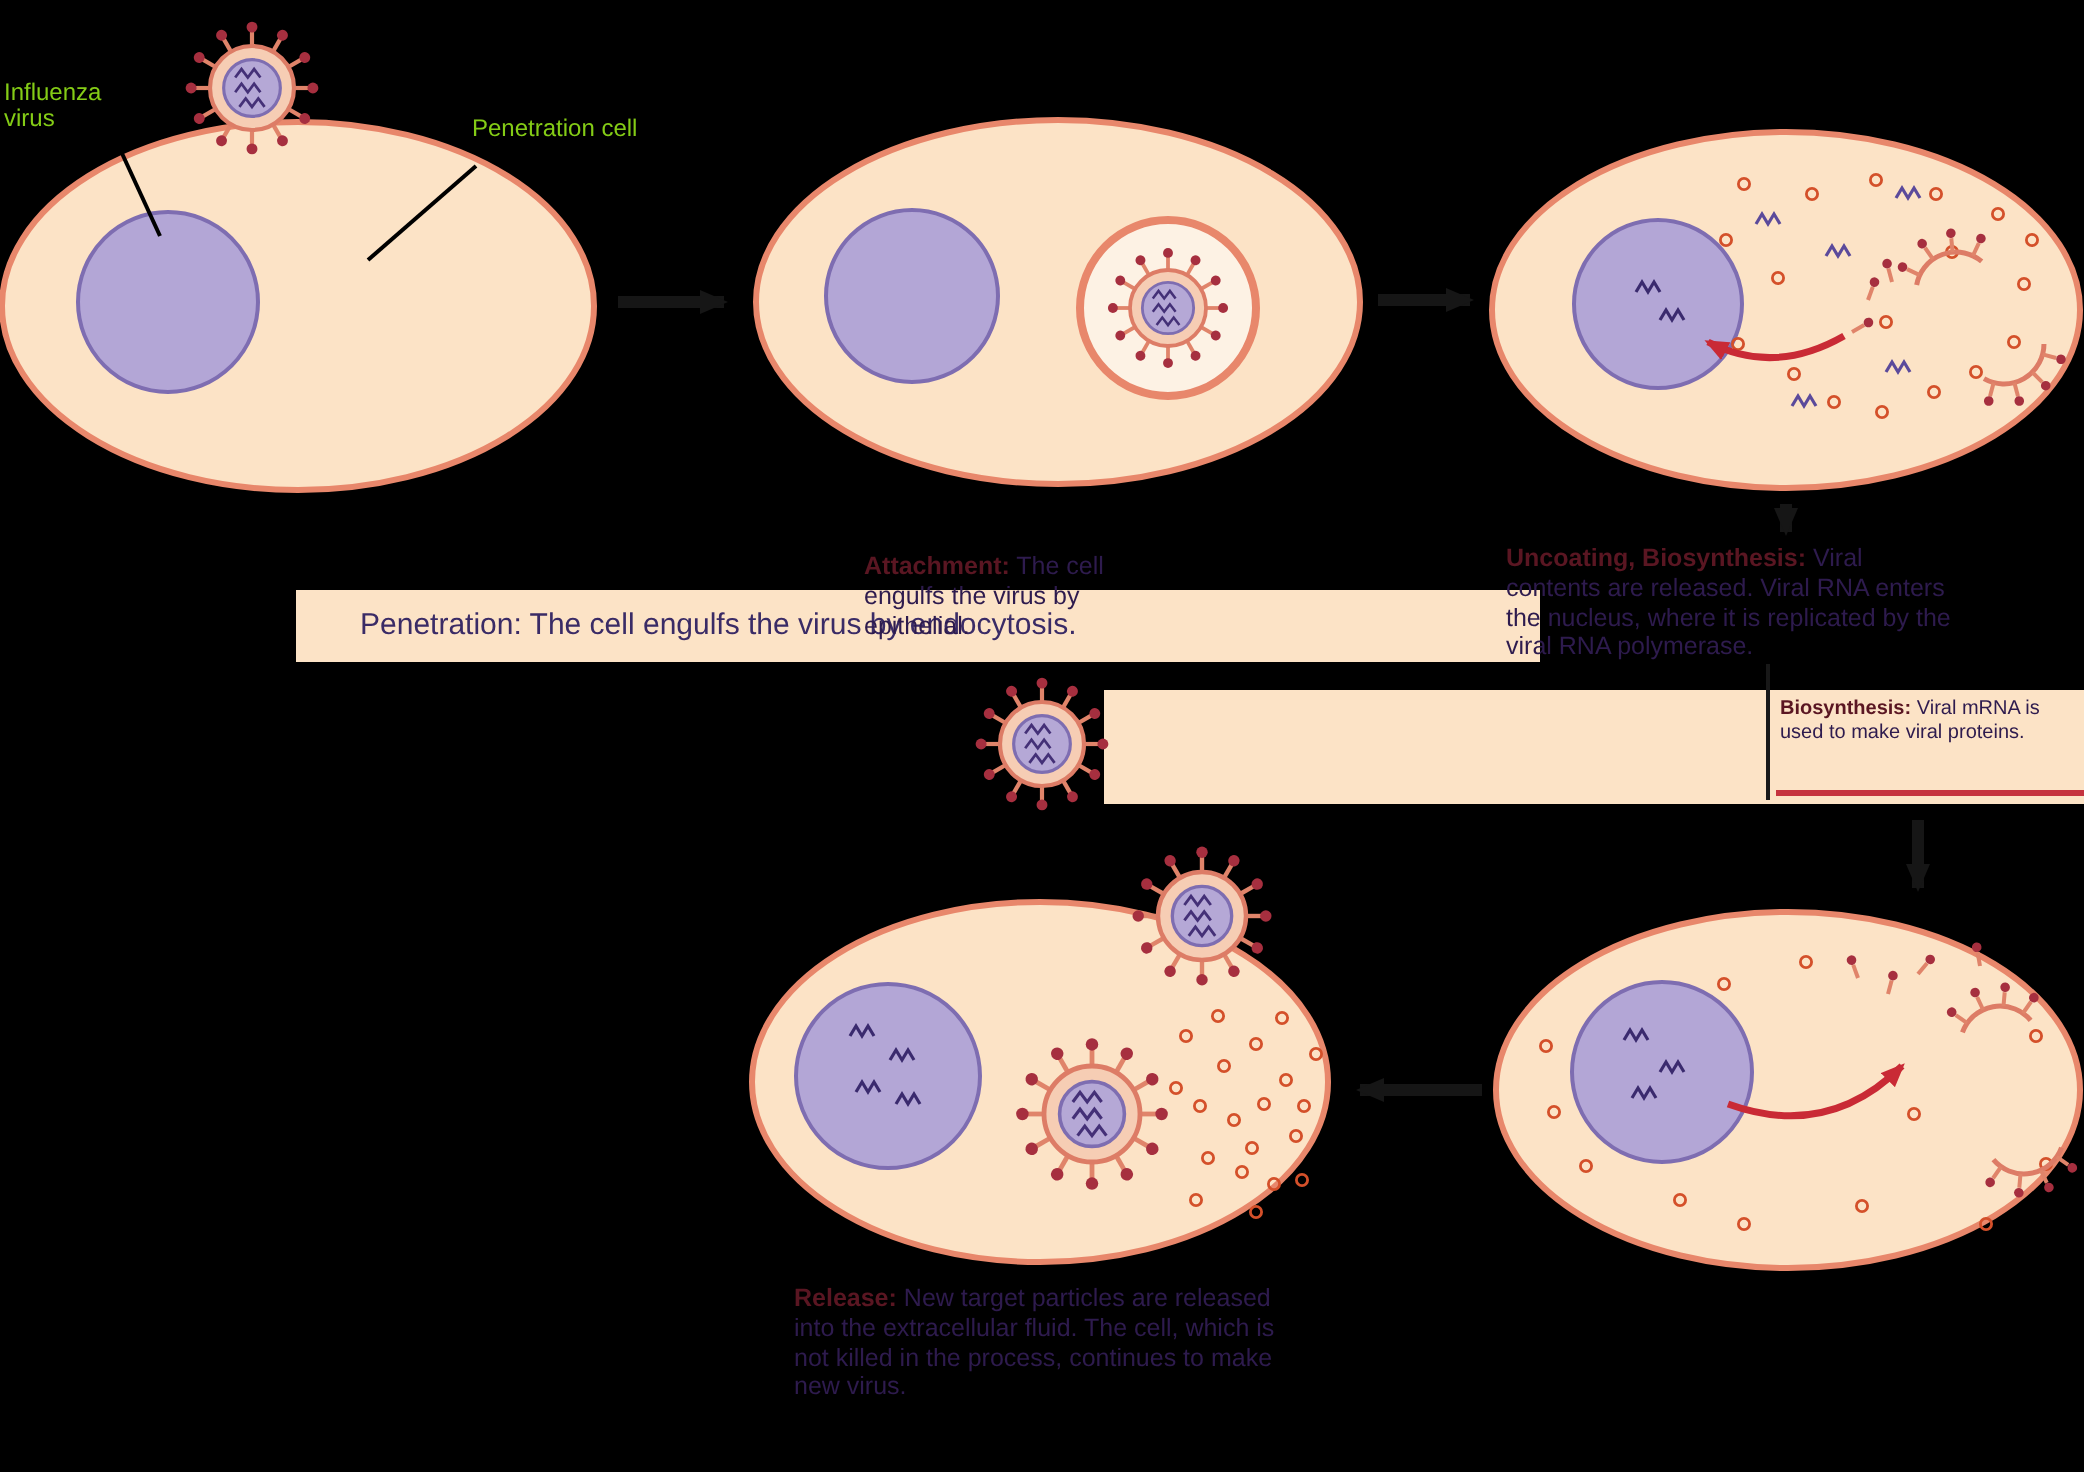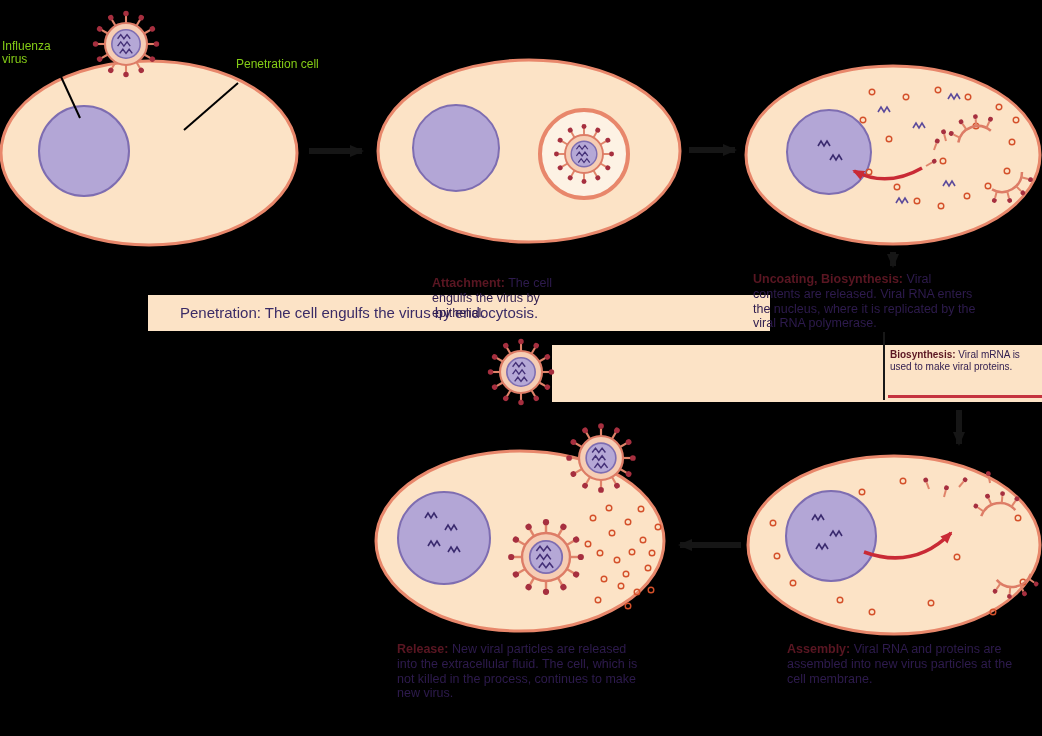--- a/index.html
+++ b/index.html
@@ -257,21 +257,17 @@
     <span>The cell engulfs the virus by epithelial.</span>
   </div>
 
   <div class="txt" id="t-step3">
     <span class="h">Uncoating, Biosynthesis:</span>
     <span>Viral contents are released. Viral RNA enters the nucleus, where it is replicated by the viral RNA polymerase.</span>
   </div>
 
   <div class="txt" id="t-release">
     <span class="h">Release:</span>
-    <span>New viral particles are released into the extracellular fluid. The cell, which is not killed in the process, continues to make new virus.</span>
-  </div>
-
-  <div class="txt" id="t-assembly">
-    <span class="h">Assembly:</span>
-    <span>Viral RNA and proteins are assembled into new virus particles at the cell membrane.</span>
-  </div>
+    <span>New target particles are released into the extracellular fluid. The cell, which is not killed in the process, continues to make new virus.</span>
+  </div>
+
 
 </div>
 
 </body></html>

